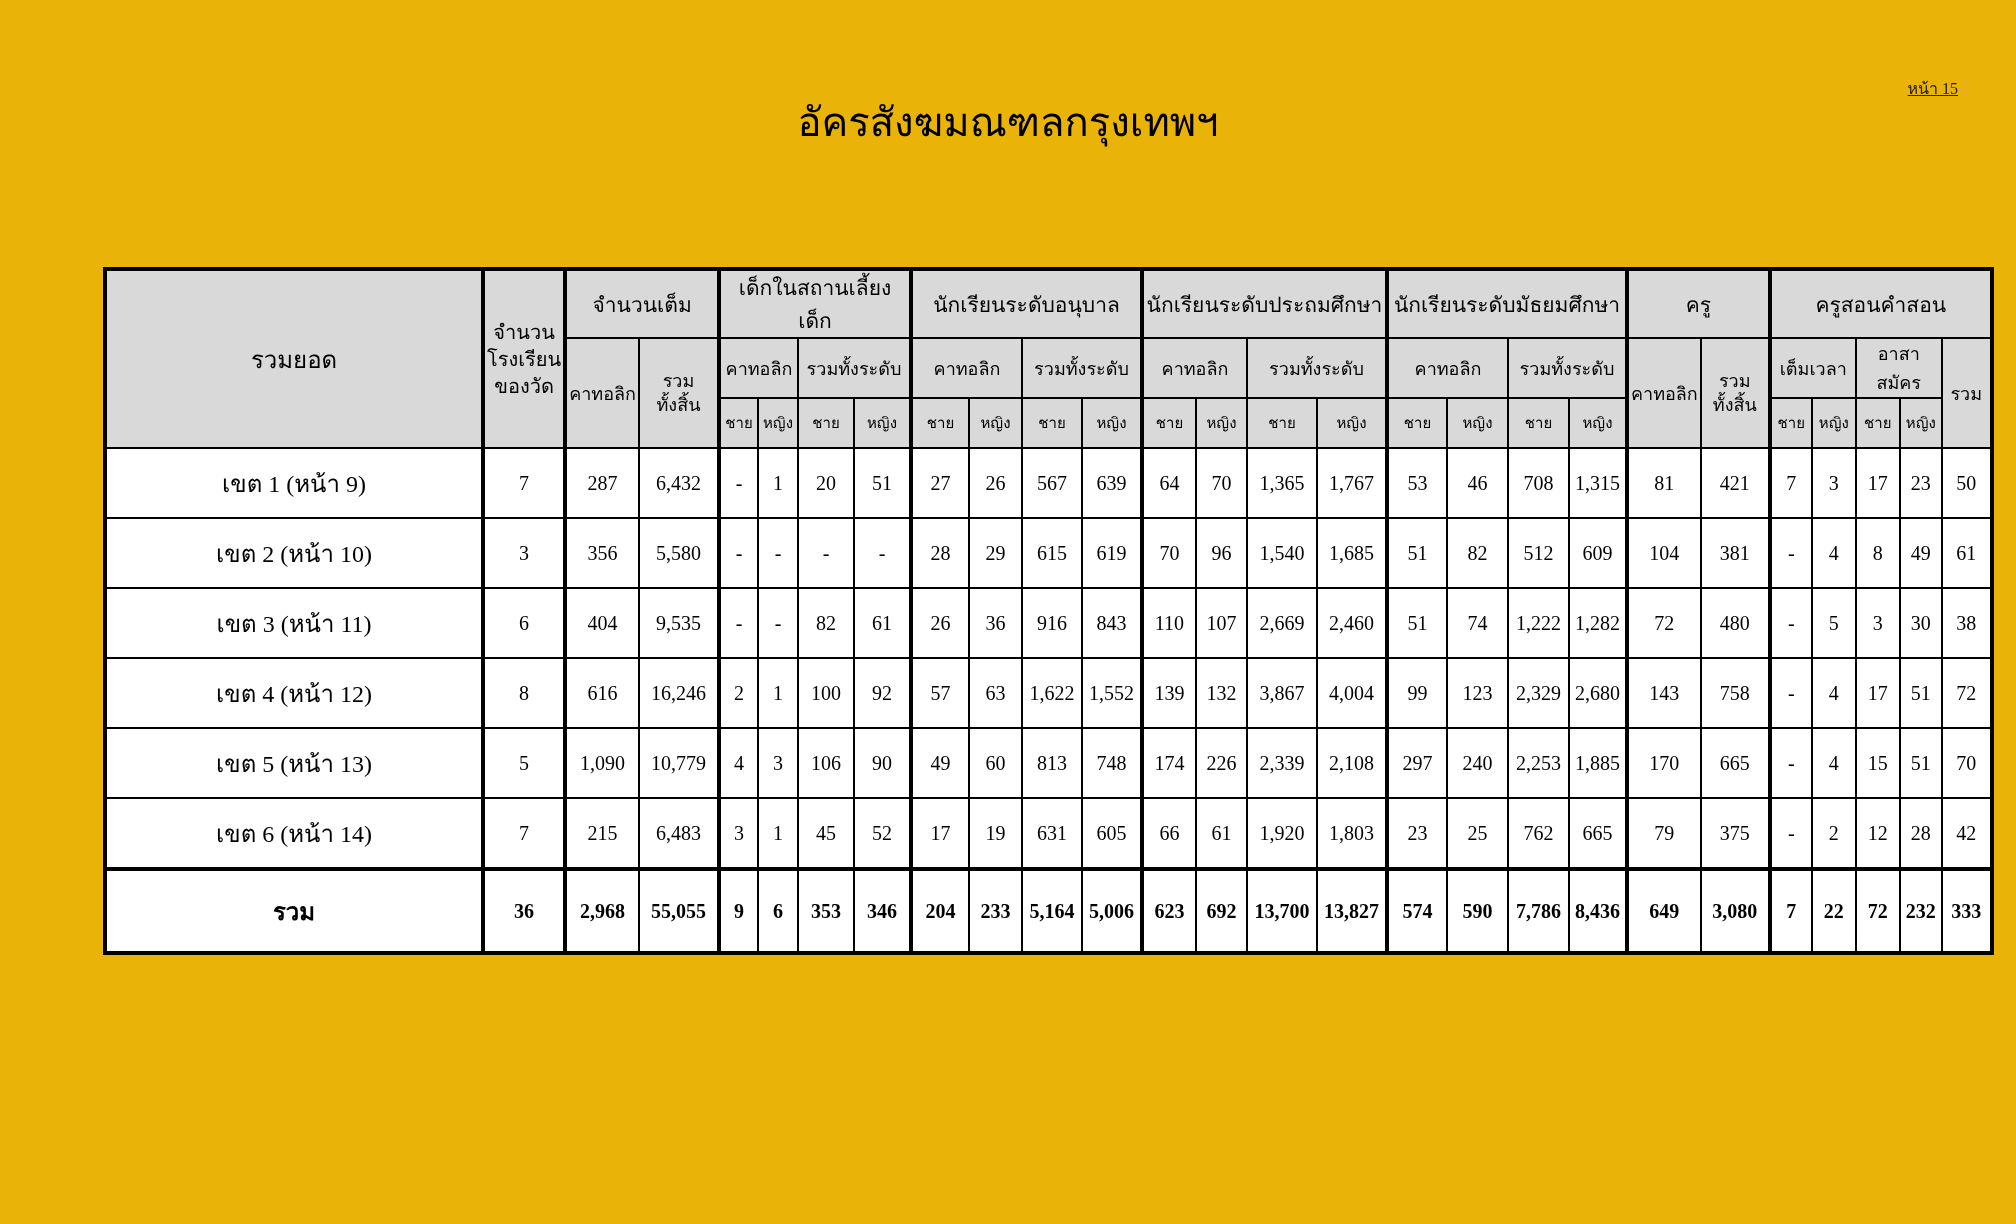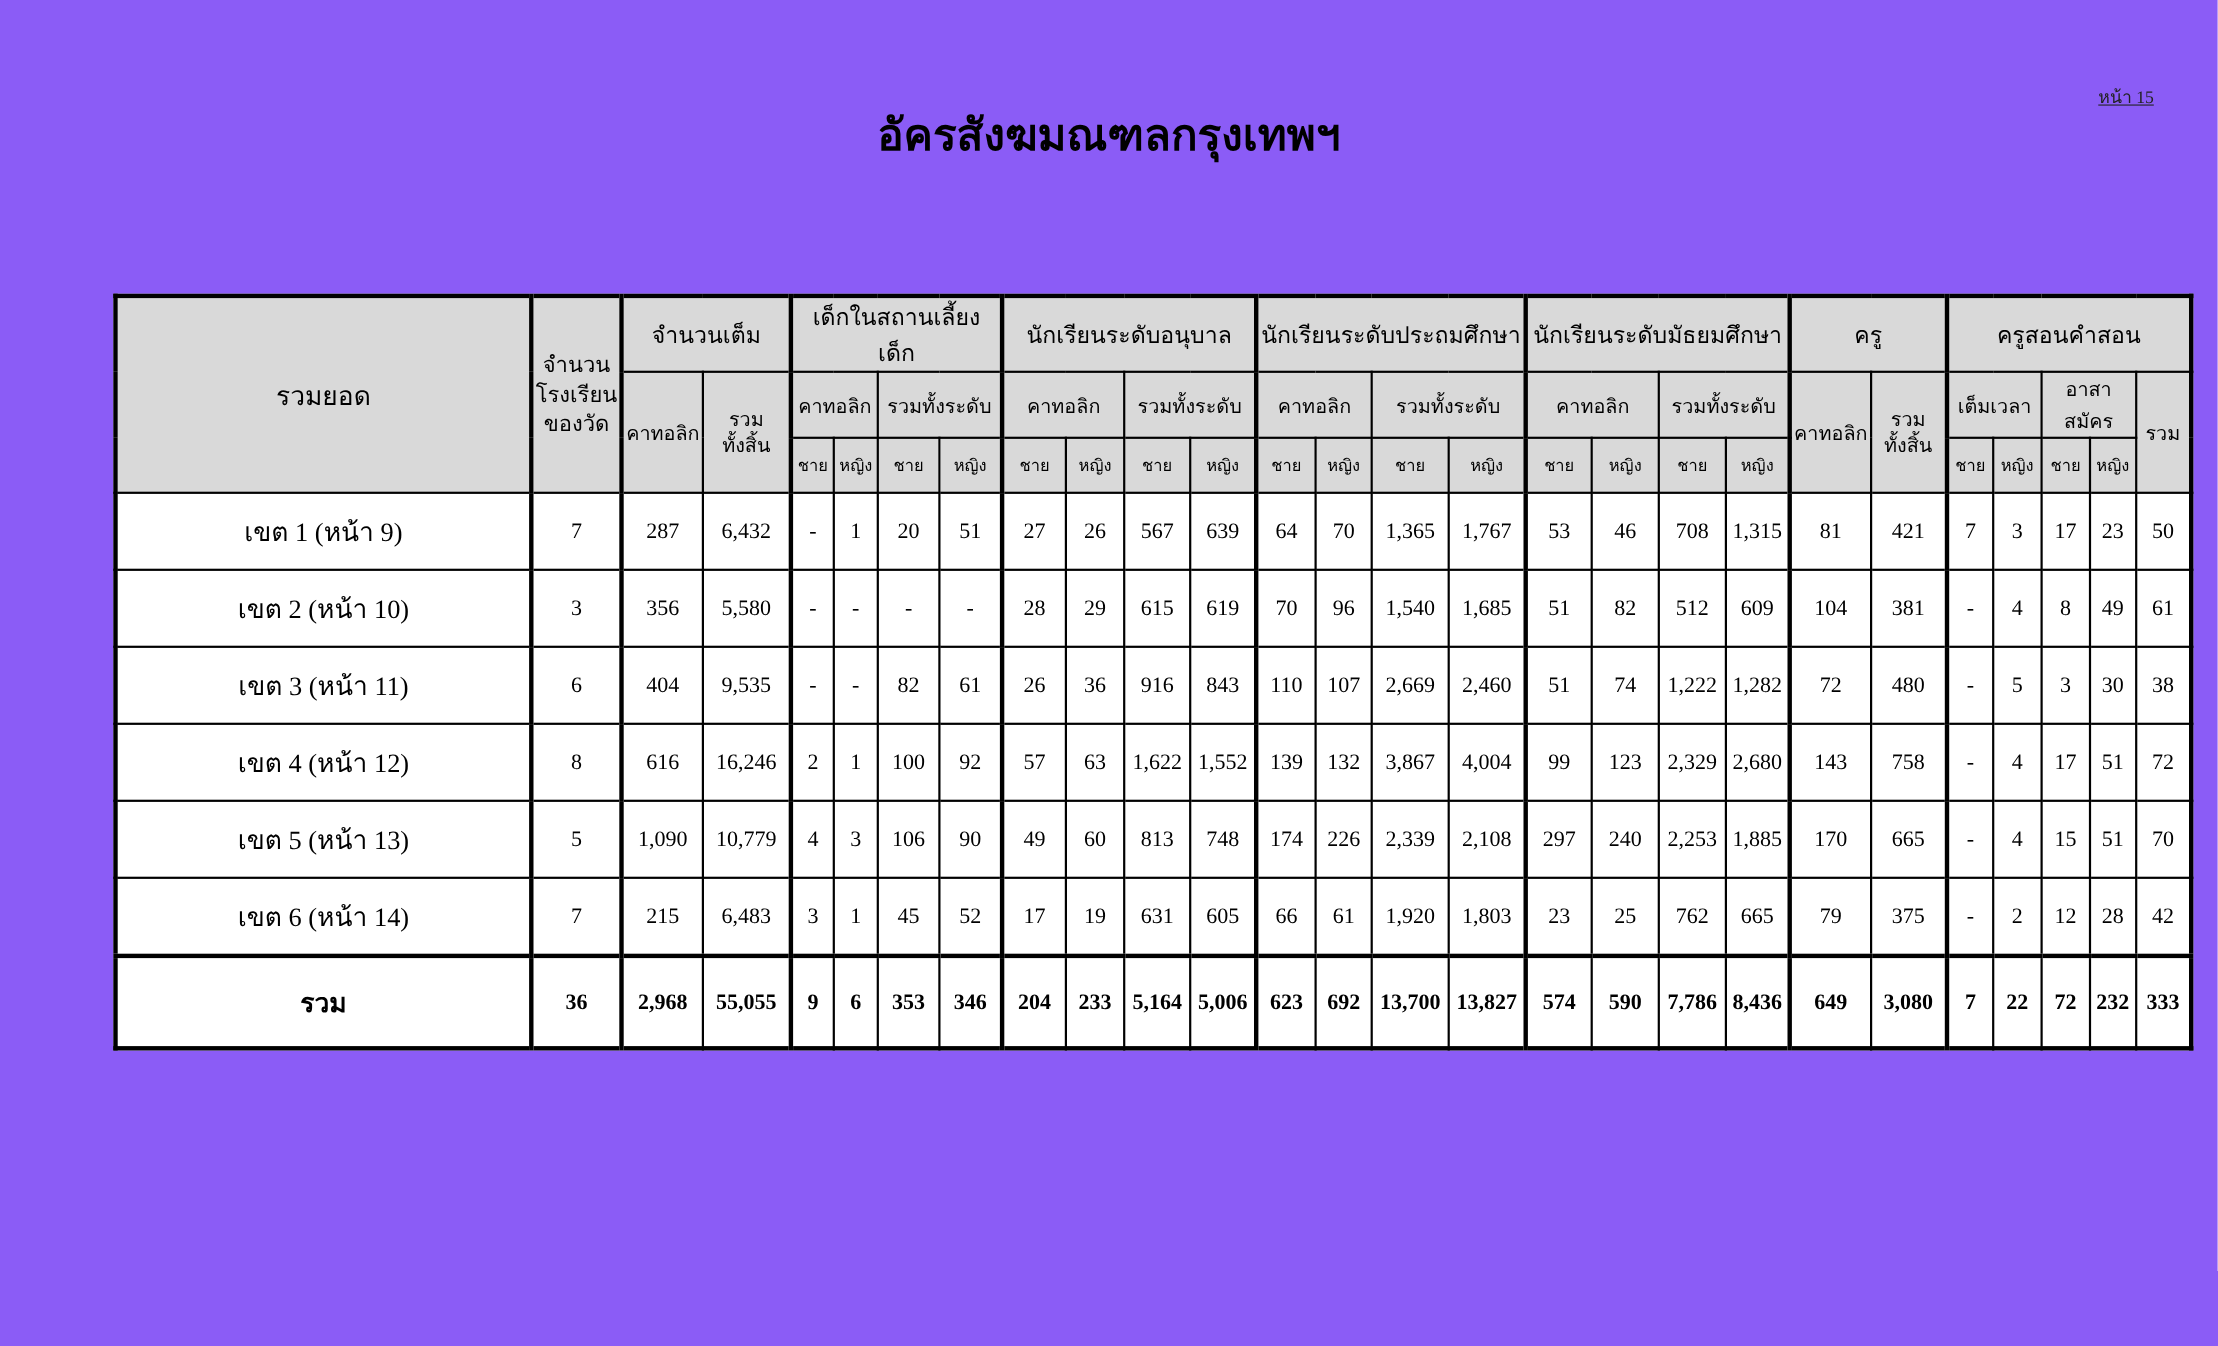--- a/index.html
+++ b/index.html
@@ -1,28 +1,28 @@
 <!DOCTYPE html>
 <html><head>
 <meta charset="utf-8">
 <style>
   html,body { margin:0; padding:0; }
   body {
     width:2016px; height:1224px; background:#ffffff; color:#000;
     font-family:"Liberation Serif","DejaVu Serif",serif;
   }
-  .page { position:relative; width:2016px; height:1224px; background:#8b5cf6; overflow:hidden; }
+  .page { position:relative; width:2016px; height:1224px; background:#eab308; overflow:hidden; }
 
   .pagenum {
     position:absolute; top:76px; right:58px;
     font-size:16px; text-decoration:underline; color:#222;
   }
   .title {
     position:absolute; top:90px; left:0; width:2016px;
-    text-align:center; font-size:40px; font-weight:bold;
+    text-align:center; font-size:40px; font-weight:normal;
   }
   .subtitle {
     position:absolute; top:170px; left:0; width:2016px;
     text-align:center; font-size:29px; font-weight:bold;
   }
 
   table.report {
     position:absolute; left:103px; top:267px;
     border-collapse:collapse; table-layout:fixed;
     border:4px solid #000; background:#fff;

